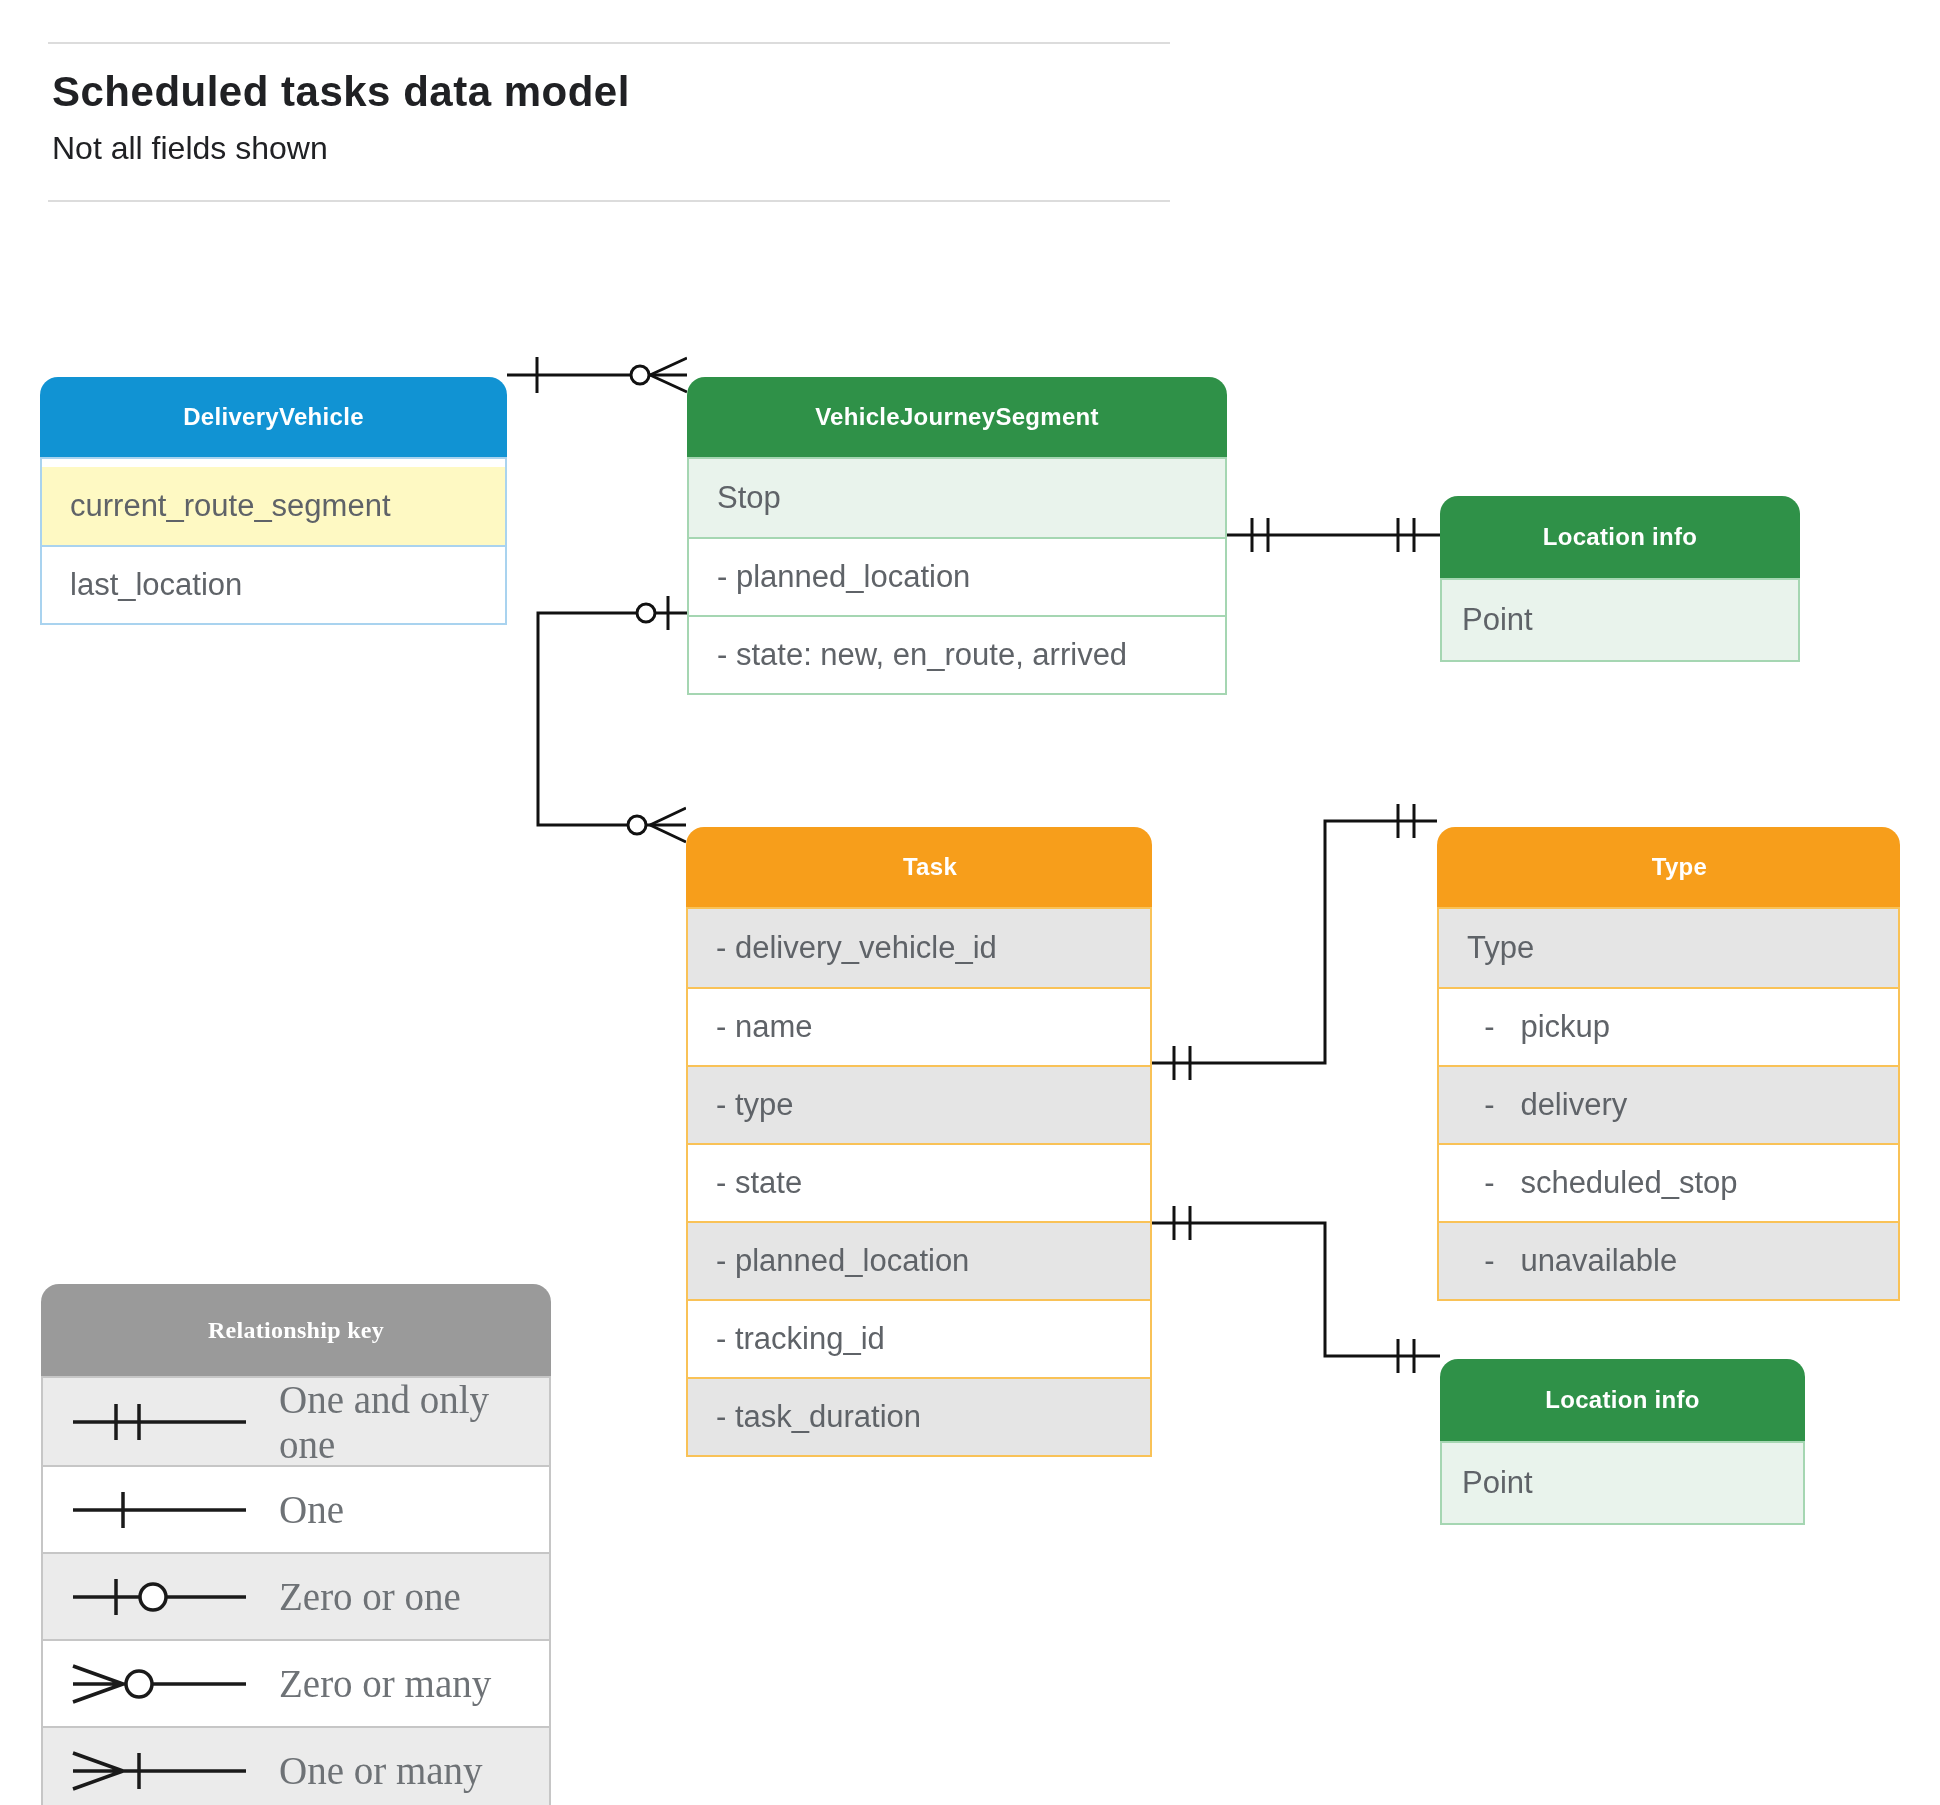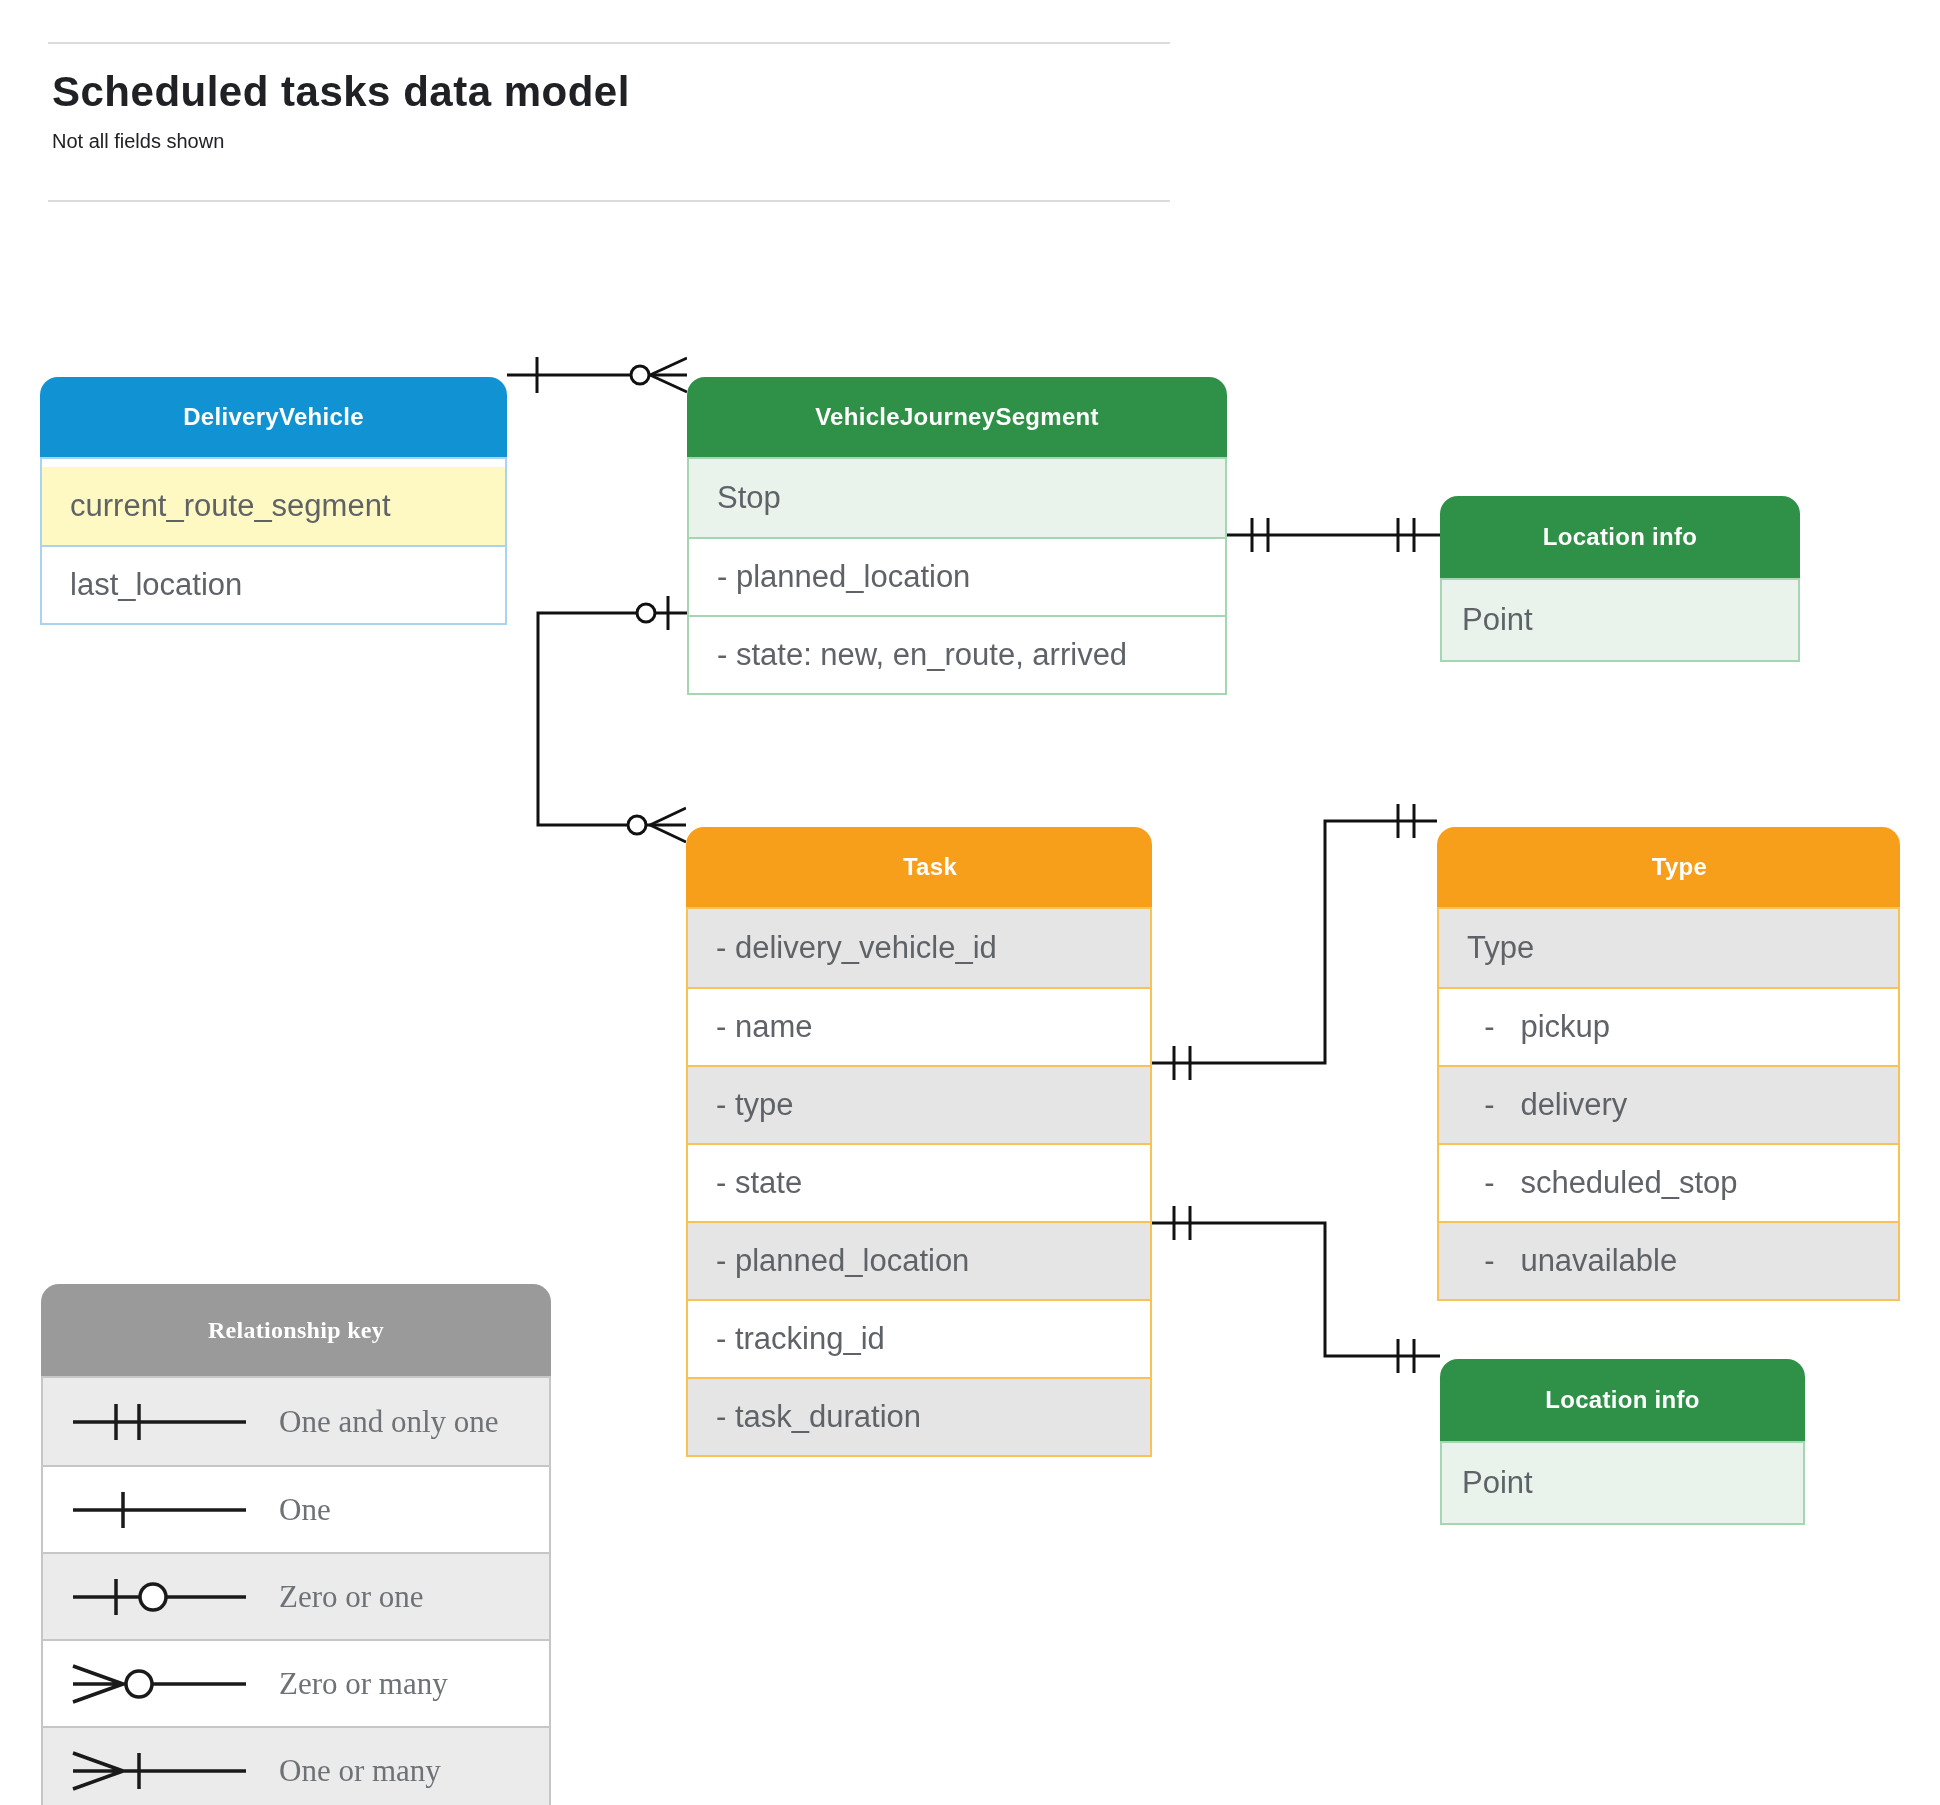--- a/index.html
+++ b/index.html
@@ -2,21 +2,21 @@
 <html><head>
 <meta charset="utf-8">
 <style>
   html,body { margin:0; padding:0; background:#ffffff; }
   #canvas {
     position:relative; width:1940px; height:1805px; background:#ffffff;
     font-family:"Liberation Sans", sans-serif; overflow:hidden;
   }
   .rule { position:absolute; height:2px; background:#dcdcdc; width:1122px; left:48px; }
   #page-title { position:absolute; left:52px; top:68px; font-size:42px; font-weight:bold; color:#202124; letter-spacing:0.5px; }
-  #page-subtitle { position:absolute; left:52px; top:130px; font-size:20px; color:#202124; }
+  #page-subtitle { position:absolute; left:52px; top:130px; font-size:32px; color:#202124; }
 
   .entity { position:absolute; background:#ffffff; }
   .entity .hdr {
     height:80px; border-radius:18px 18px 0 0; color:#ffffff;
     font-weight:bold; font-size:24px; display:flex; align-items:center; justify-content:center;
     letter-spacing:0.3px;
     margin-top:44px;
   }
   .entity .rows { border:2px solid var(--bc); border-top:2px solid var(--bc); box-sizing:border-box; background:#fff; }
   .entity .row {
@@ -43,21 +43,21 @@
   #task      { left:686px;  top:783px;  width:466px; --bc:#f9c257; }
   #type      { left:1437px; top:783px;  width:463px; --bc:#f9c257; }
   #loc-bot   { left:1440px; top:1315px; width:365px; --bc:#a5d6b2; }
   #loc-top .row, #loc-bot .row { height:80px;padding-left:20px; }
   #loc-top .hdr, #loc-bot .hdr { height:82px; }
 
   #key { left:41px; top:1240px; width:510px;font-family:Liberation Serif, serif; --bc:#c6c6c6; }
   #key .hdr { height:92px; }
   #key .row { height:87px; padding-left:18px; white-space:normal; }
   #key .row .sym { width:190px; height:87px; flex:0 0 auto; }
-  #key .row .lbl { margin-left:28px; color:#6e7276; font-size:31px; }
+  #key .row .lbl { margin-left:28px; color:#6e7276; font-size:39px; }
 
   #connector-layer { position:absolute; left:0; top:0; width:1940px; height:1805px; pointer-events:none; }
   #connector-layer path, #connector-layer line { stroke:#111111; stroke-width:3; fill:none; }
   #connector-layer circle { stroke:#111111; stroke-width:3; fill:#ffffff; }
   .sym line, .sym path { stroke:#1a1a1a; stroke-width:3.5; fill:none; }
   .sym circle { stroke:#1a1a1a; stroke-width:3.5; fill:#ffffff; }
 </style>
 </head>
 <body>
 

